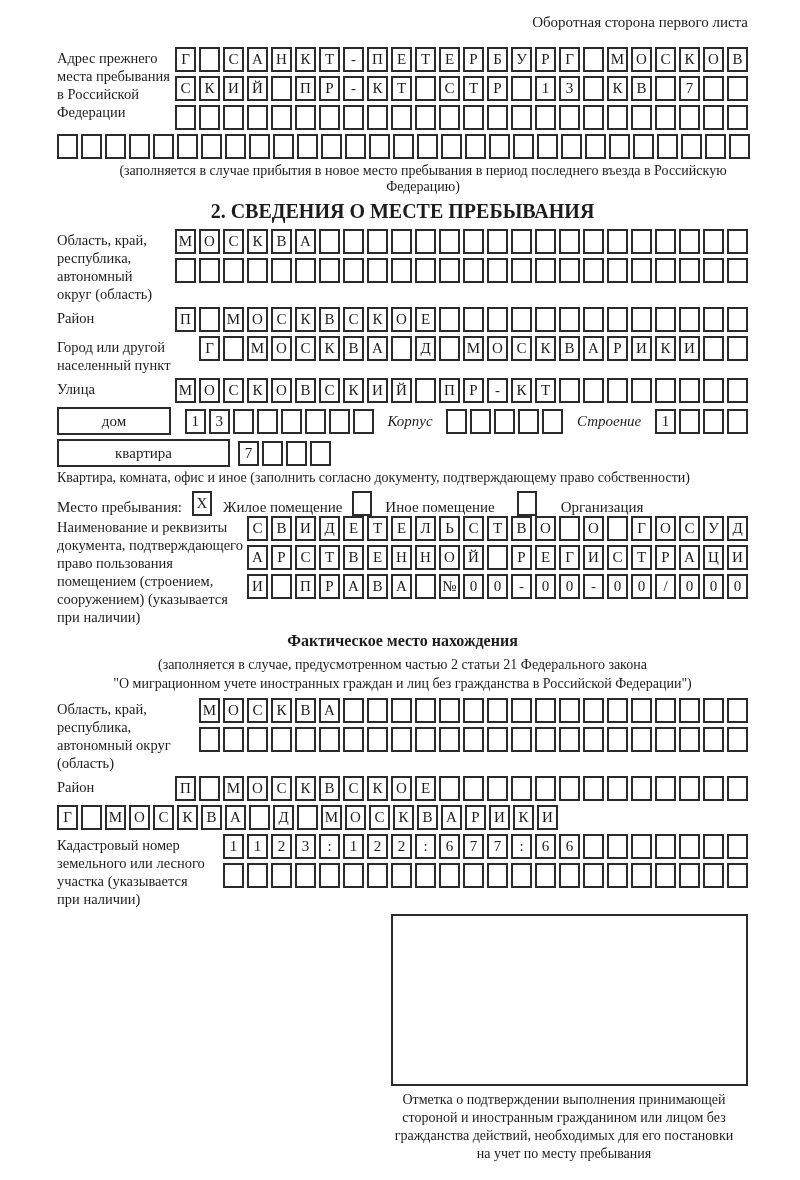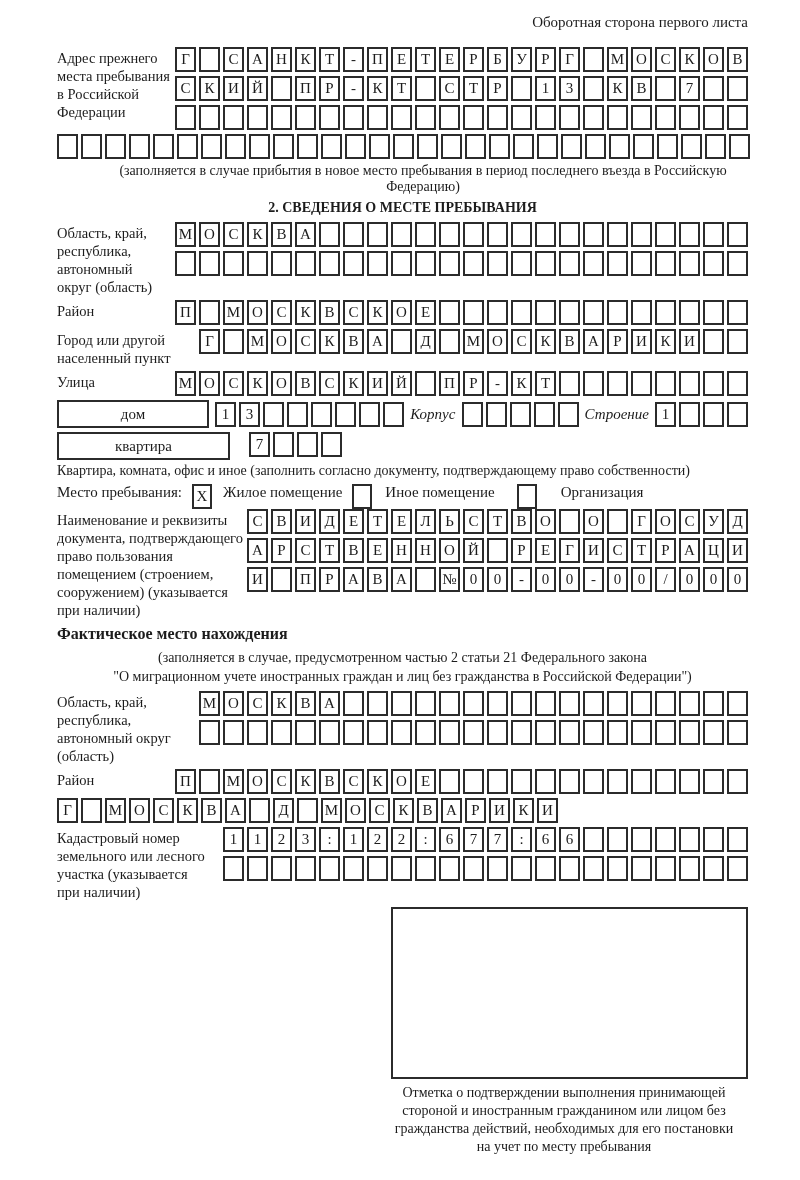--- a/index.html
+++ b/index.html
@@ -26,46 +26,46 @@
     flex:1; font-size:14.5px; line-height:18px;
     white-space:pre-line; padding:2px 4px 0 0;
   }
   .rows { flex:none; display:flex; flex-direction:column; gap:4px; align-items:flex-end; }
 
   .fullrow { margin-bottom:4px; }
 
   .note { font-size:14px; margin:1px 0 5px; }
   .note.center { text-align:center;margin-left:41px; }
 
-  .sec-title { text-align:center; font-weight:bold; font-size:14px; margin:2px 0 6px; }
+  .sec-title { text-align:center; font-weight:bold; font-size:20px; margin:2px 0 6px; }
 
   .dom-row { display:flex; align-items:center; justify-content:space-between; margin-bottom:3px; }
   .namebox {
     flex:none; border:2px solid #2b2b2b; height:28px;
     display:flex; align-items:center; justify-content:center; font-size:15px;
   }
-  .namebox.dom { width:152px; }
+  .namebox.dom { width:114px; }
   .namebox.kv  { width:173px; }
   .inline-lbl { font-size:15px; flex:none;font-style:italic; }
 
-  .kv-row { display:flex; gap:19px; margin:4px 0 3px; }
-
-  .mesto-row { display:flex; align-items:flex-start; font-size:15px; margin-top:3px; }
+  .kv-row { display:flex; align-items:center; gap:8px; margin:4px 0 3px; }
+
+  .mesto-row { display:flex; align-items:flex-end; font-size:15px; margin-top:3px; }
   .cb {
     flex:none; width:20px; height:25px; border:2px solid #2b2b2b;
     display:flex; align-items:center; justify-content:center; font-size:15px;
   }
   .mesto-row .cb { margin-left:10px; }
   .mesto-row .opt { margin-left:11px; }
   .mesto-row .opt.o2 { margin-left:13px; }
   .mesto-row .opt.o3 { margin-left:24px; }
   .mesto-row .cb.c3 { margin-left:22px; }
   .choose-note { font-size:14px; margin:3px 0 6px 190px; }
 
-  .fact-title { text-align:left; font-weight:bold; font-size:16px; margin:6px 0 5px; }
+  .fact-title { text-align:center; font-weight:bold; font-size:16px; margin:6px 0 5px; }
   .fact-note { text-align:center; font-size:14px; line-height:19px; }
   .fact-note.last { margin-bottom:5px; }
 
   .stamp-wrap { width:368px; margin-left:auto; margin-top:6px; }
   .stamp-box { width:357px; height:172px; border:2px solid #2b2b2b; margin-left:11px; }
   .stamp-note {
     font-size:14px; line-height:18px; text-align:center;
     white-space:pre-line; margin-top:5px;
   }
 </style>

